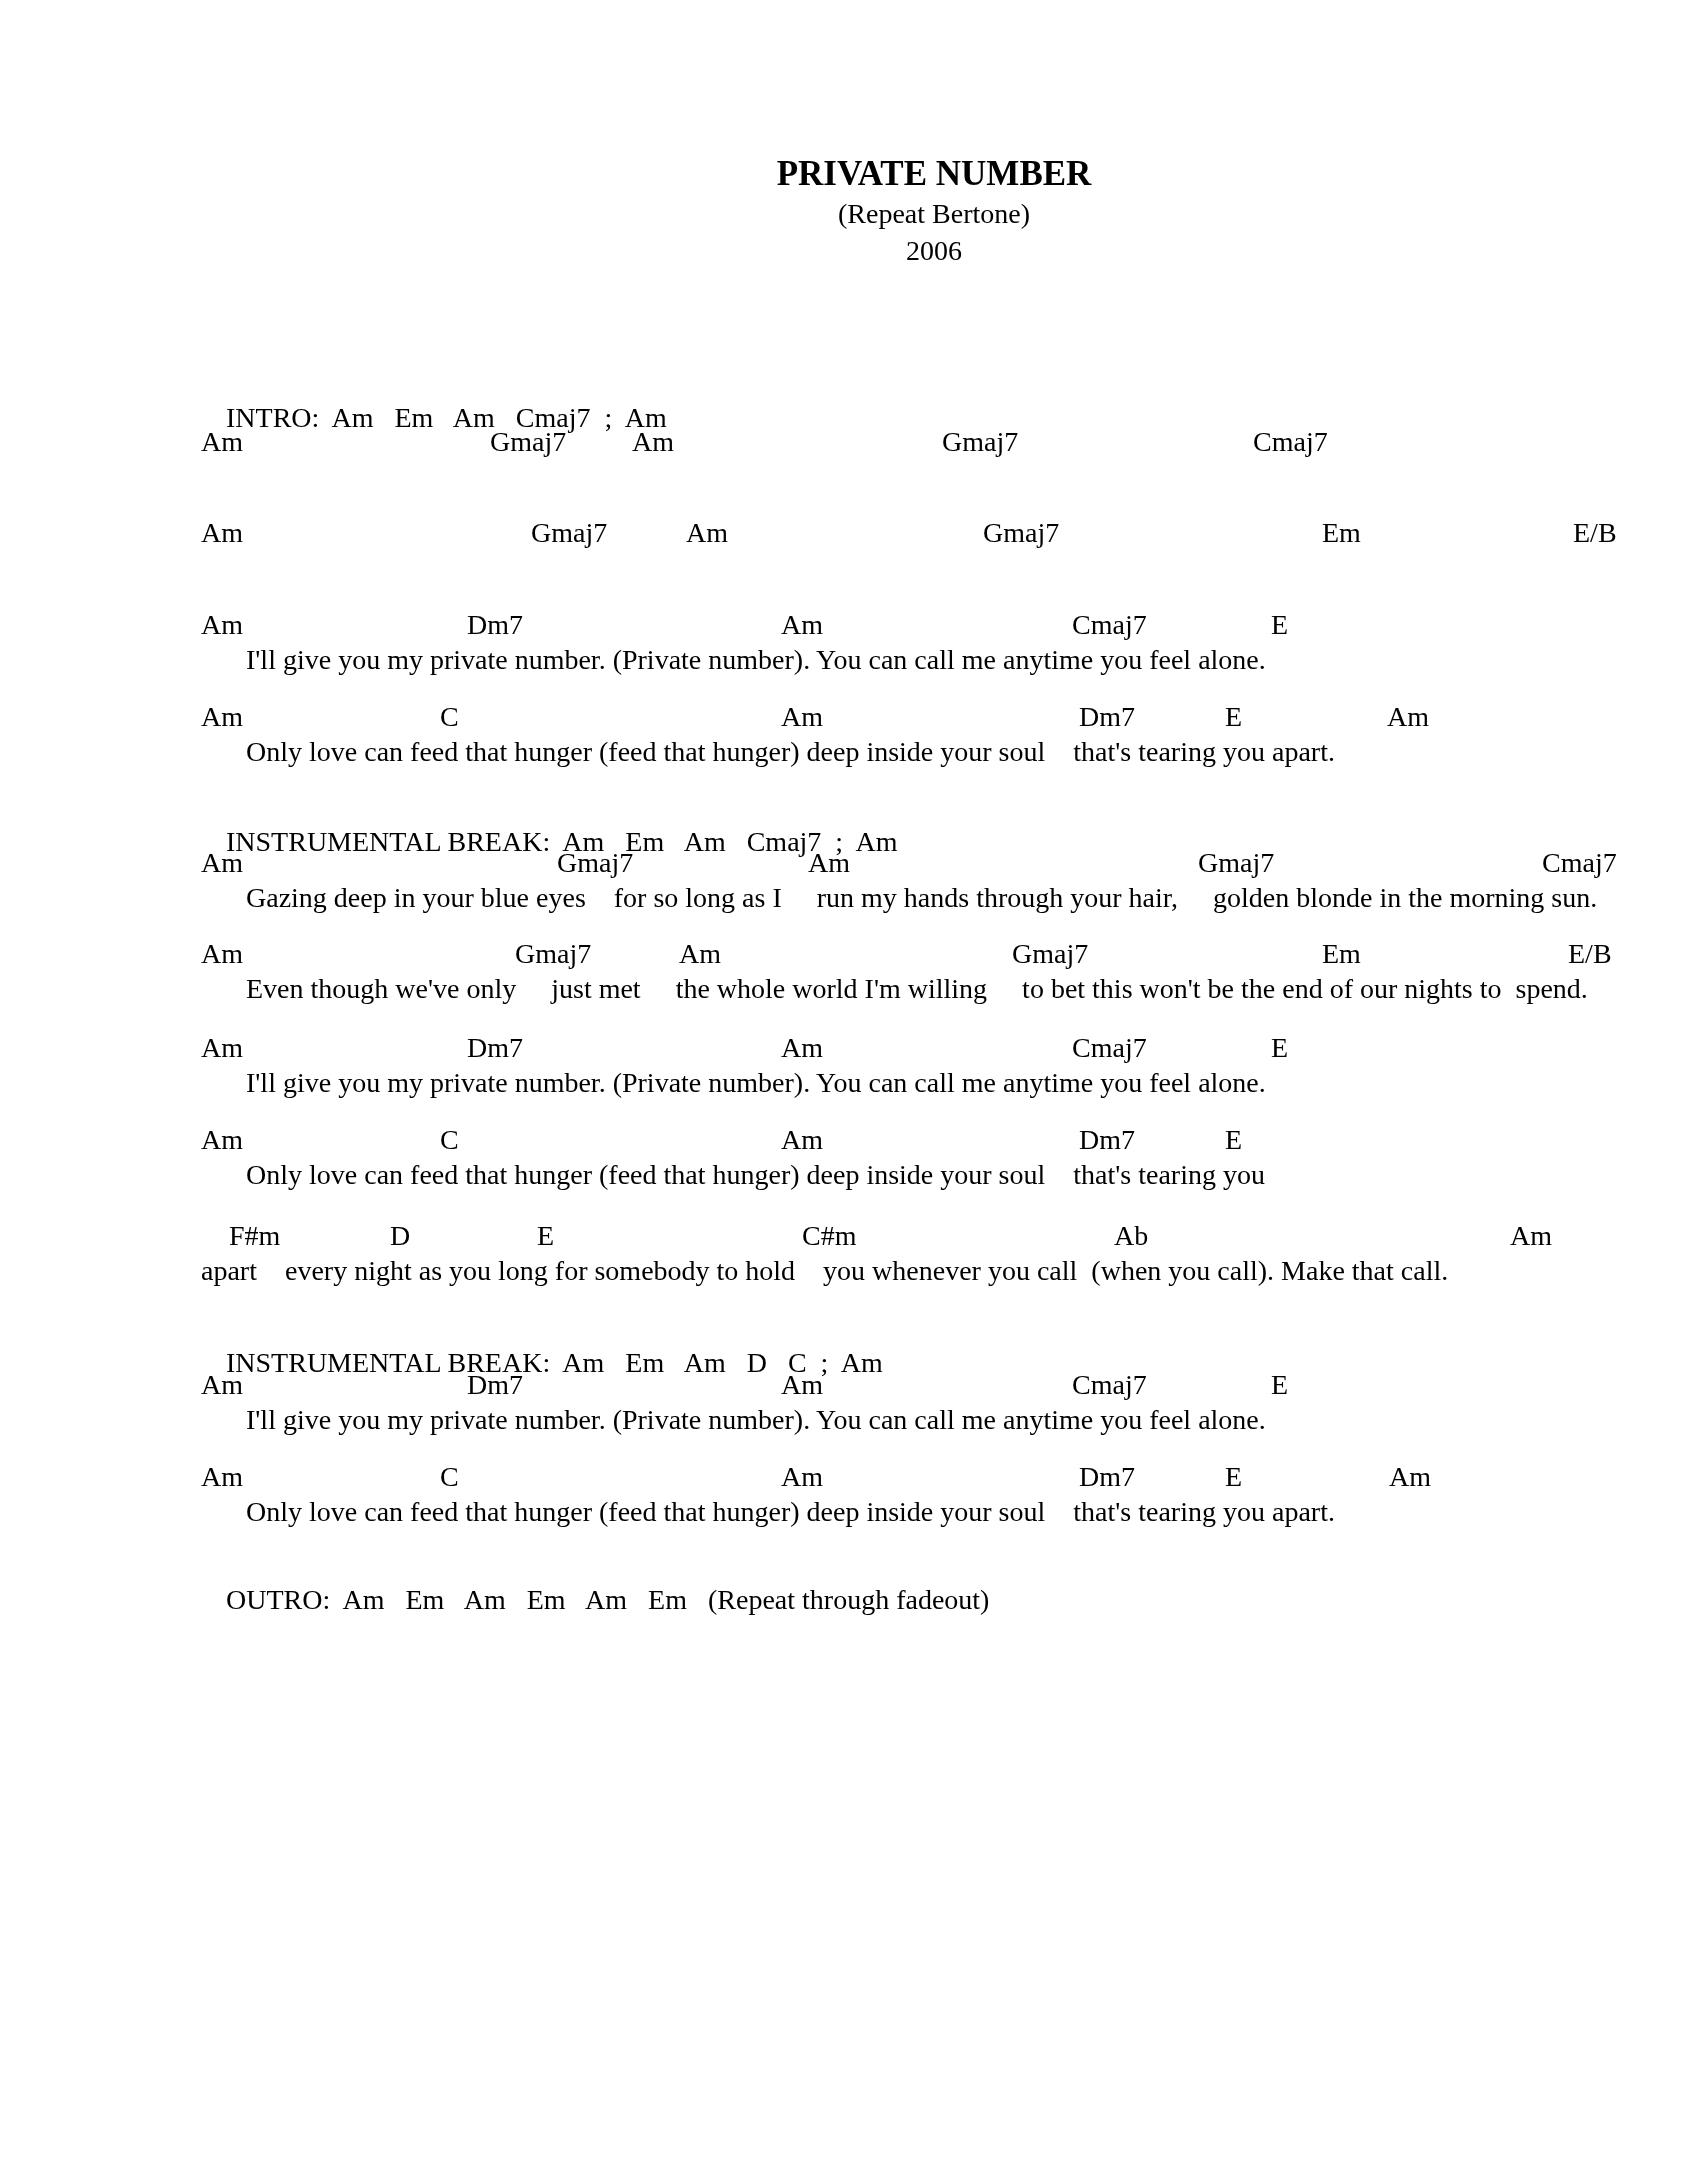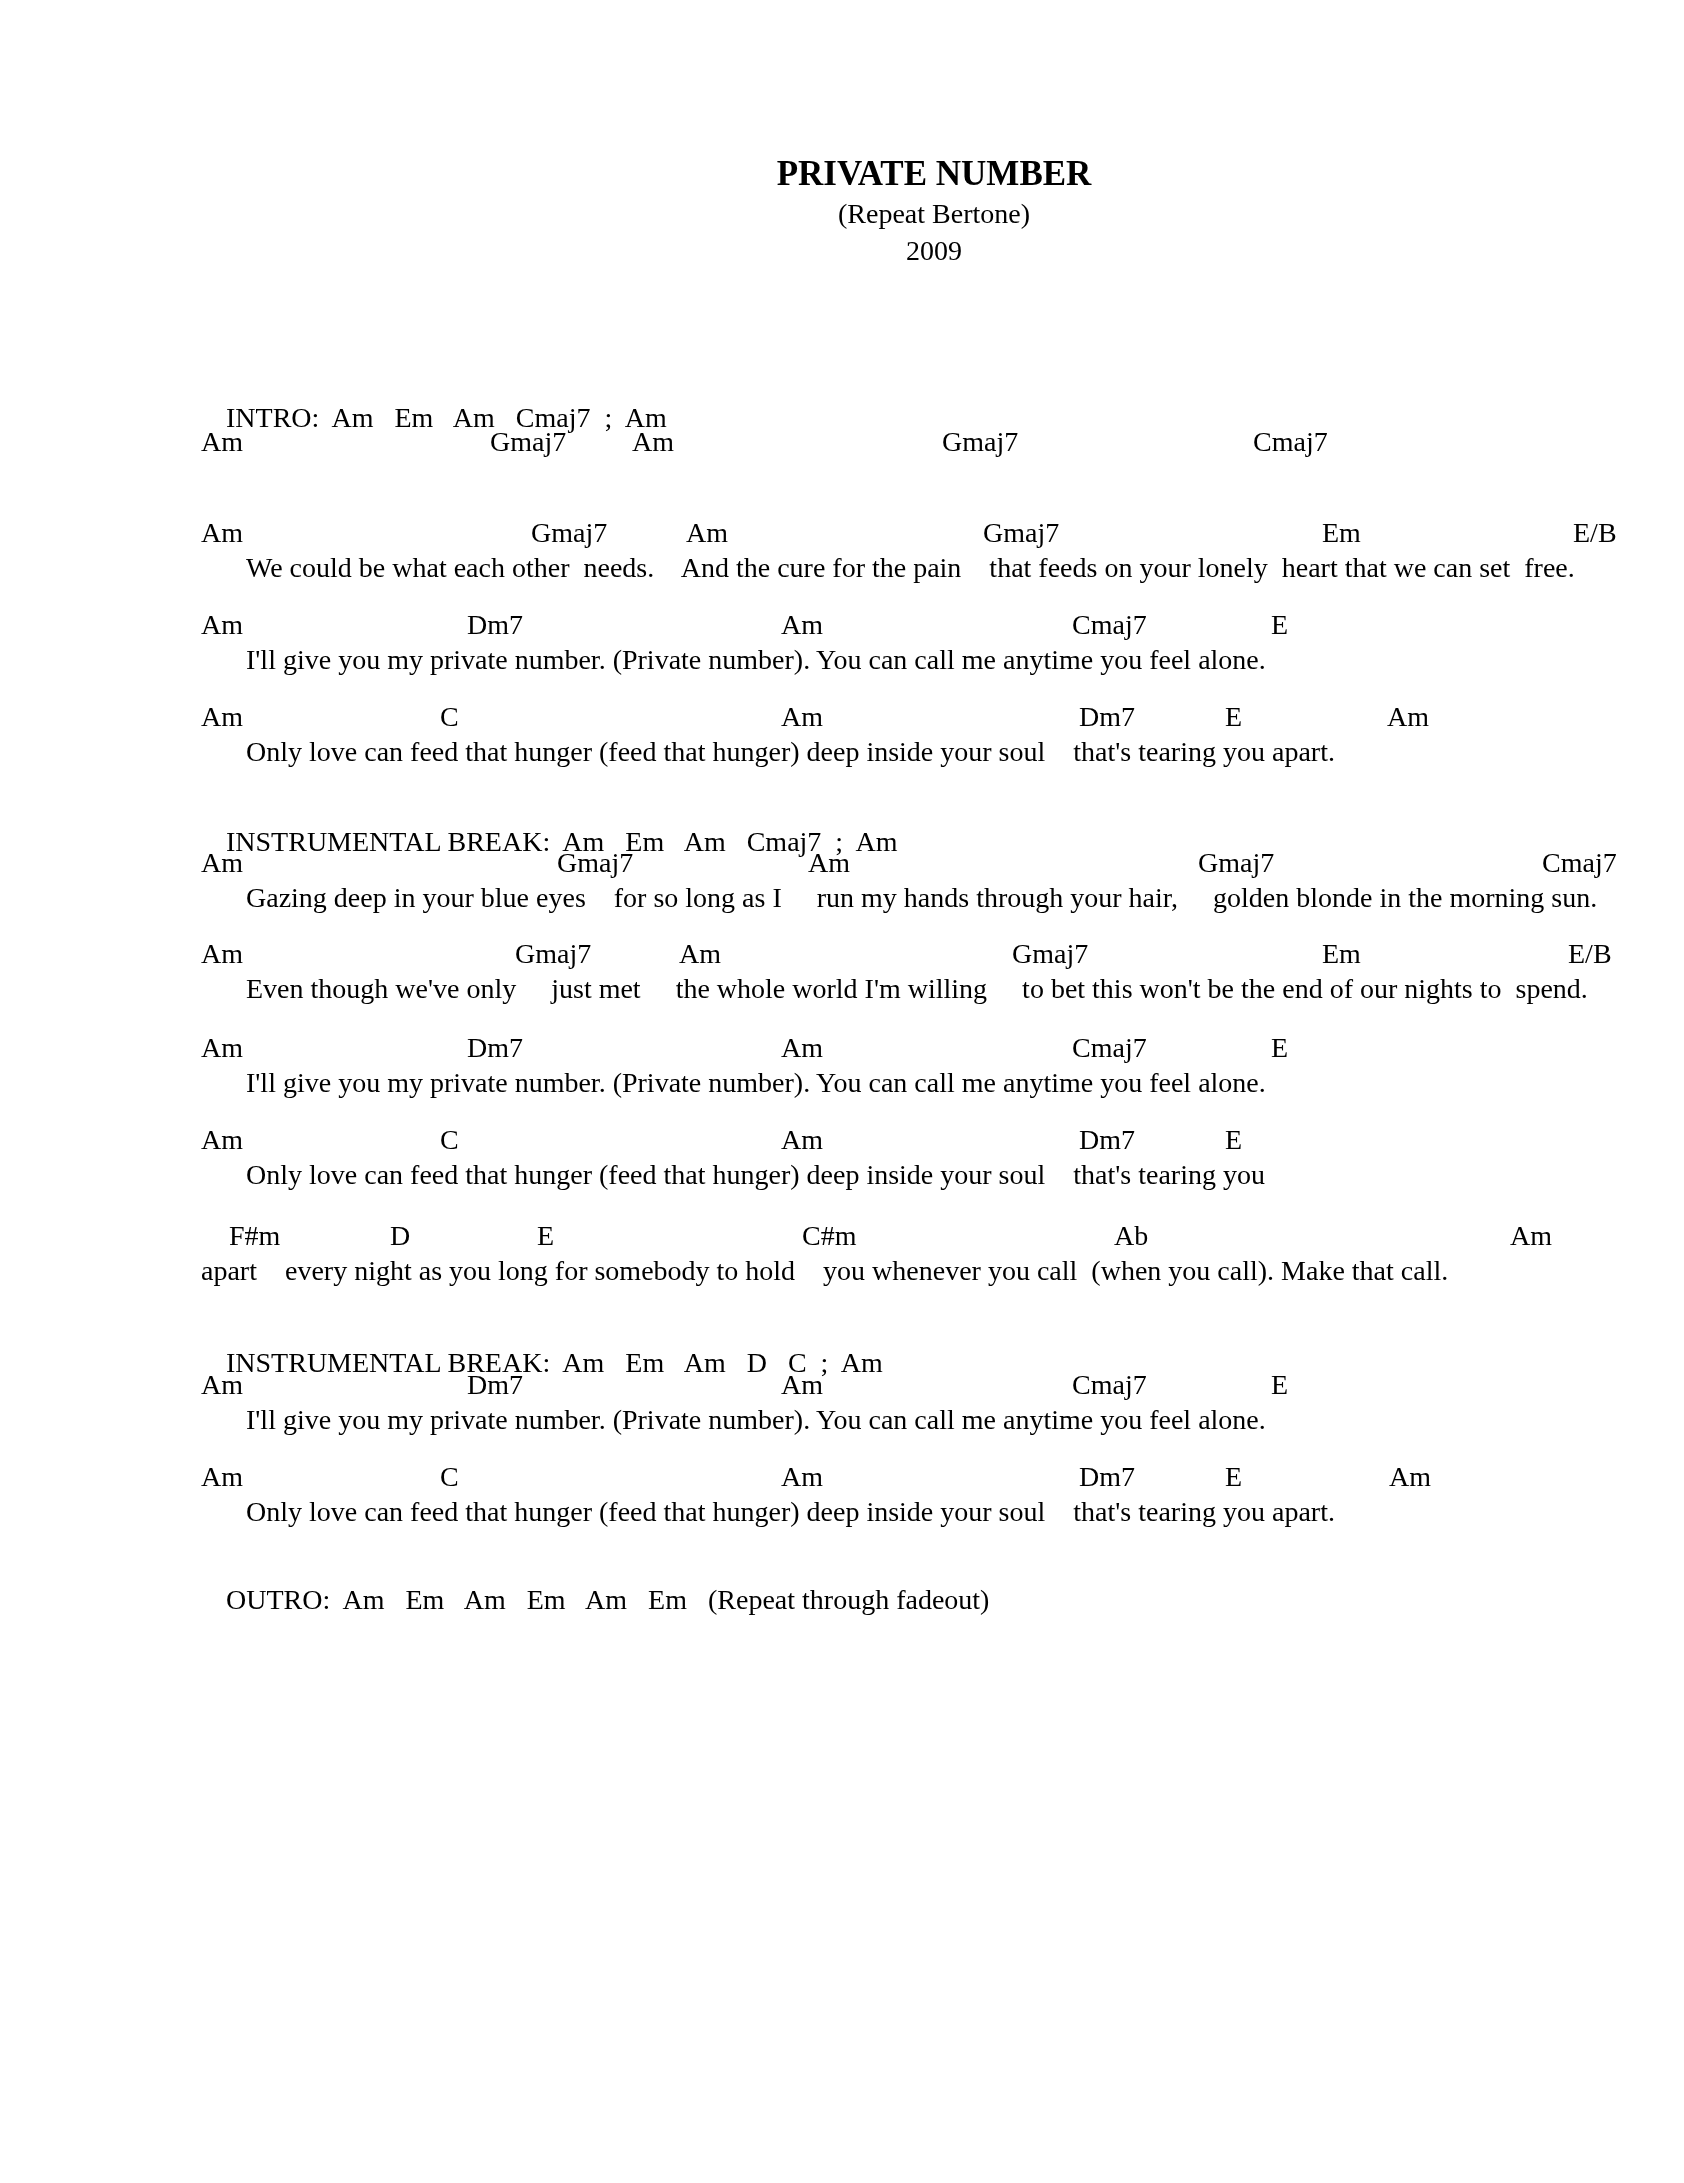--- a/index.html
+++ b/index.html
@@ -17,21 +17,21 @@
   .lyric{position:absolute;top:35px;white-space:pre;}
 </style>
 </head>
 <body>
 
 <div class="page">
 
   <div class="header">
     <div class="song-title">PRIVATE NUMBER</div>
     <div class="song-artist">(Repeat Bertone)</div>
-    <div class="song-year">2009</div>
+    <div class="song-year">2006</div>
   </div>
 
   <div class="heading" style="left:198px;top:354px">
     <span class="hlabel">INTRO:</span><span class="hchords">Am   Em   Am   Cmaj7  ;  Am</span>
   </div>
 
   <div class="pair" style="top:410px">
     <span class="chord" style="left:201px">Am</span>
     <span class="chord" style="left:490px">Gmaj7</span>
     <span class="chord" style="left:632px">Am</span>
@@ -39,21 +39,20 @@
     <span class="chord" style="left:1253px">Cmaj7</span>
   </div>
 
   <div class="pair" style="top:501px">
     <span class="chord" style="left:201px">Am</span>
     <span class="chord" style="left:531px">Gmaj7</span>
     <span class="chord" style="left:686px">Am</span>
     <span class="chord" style="left:983px">Gmaj7</span>
     <span class="chord" style="left:1322px">Em</span>
     <span class="chord" style="left:1573px">E/B</span>
-    <div class="lyric" style="left:246px">We could be what each other  needs.    And the cure for the pain    that feeds on your lonely  heart that we can set  free.</div>
   </div>
 
   <div class="pair" style="top:593px">
     <span class="chord" style="left:201px">Am</span>
     <span class="chord" style="left:467px">Dm7</span>
     <span class="chord" style="left:781px">Am</span>
     <span class="chord" style="left:1072px">Cmaj7</span>
     <span class="chord" style="left:1271px">E</span>
     <div class="lyric" style="left:246px">I'll give you my private number. (Private number). You can call me anytime you feel alone.</div>
   </div>

